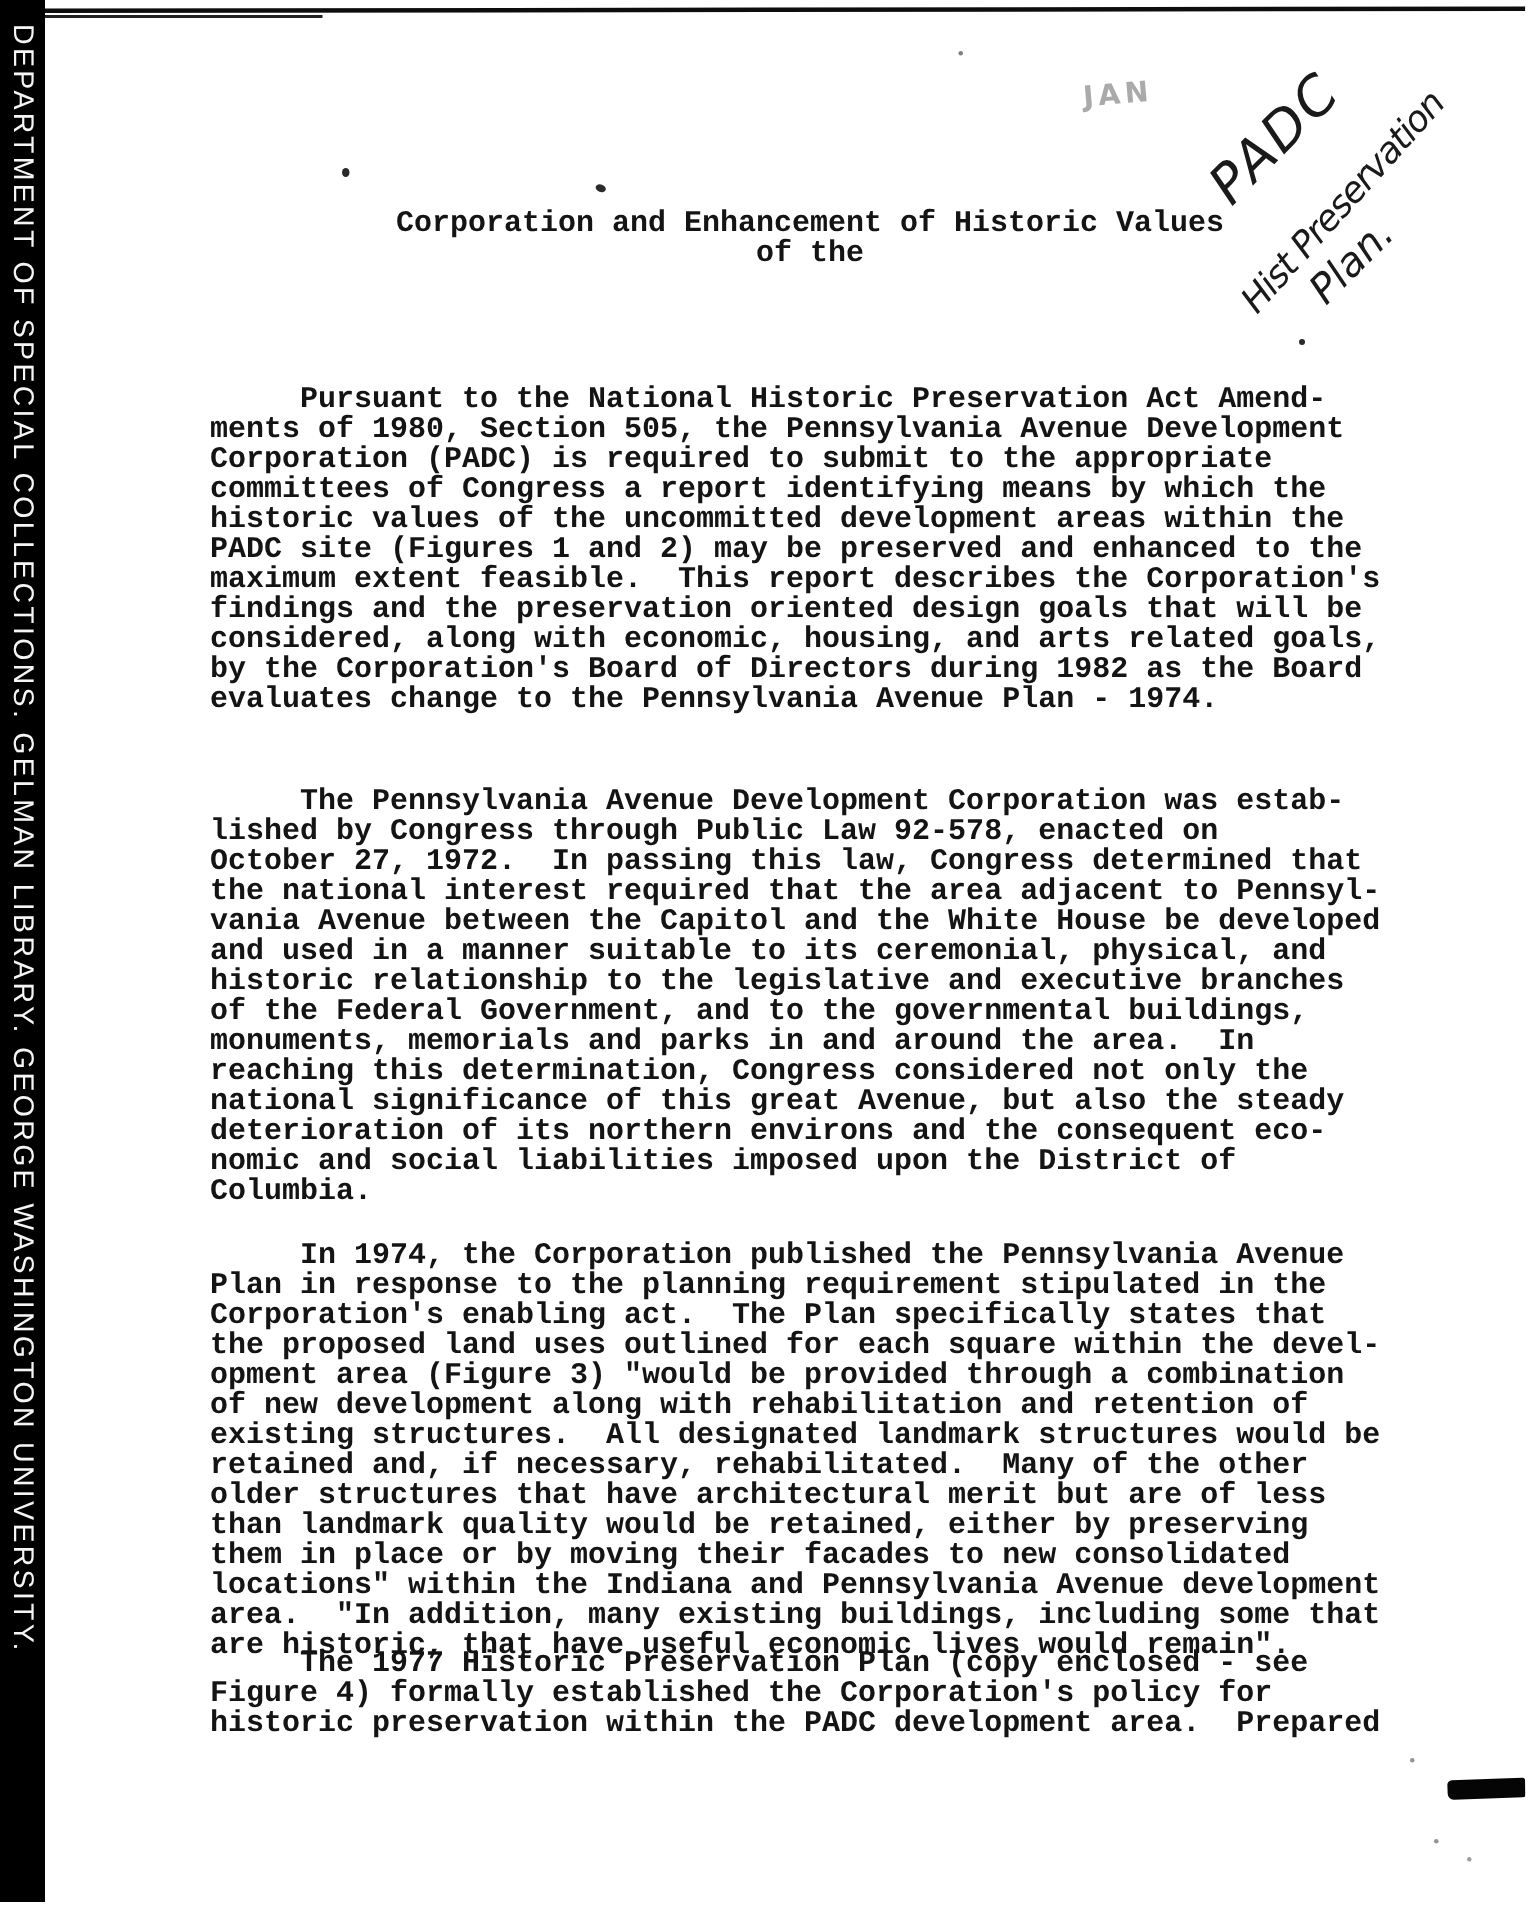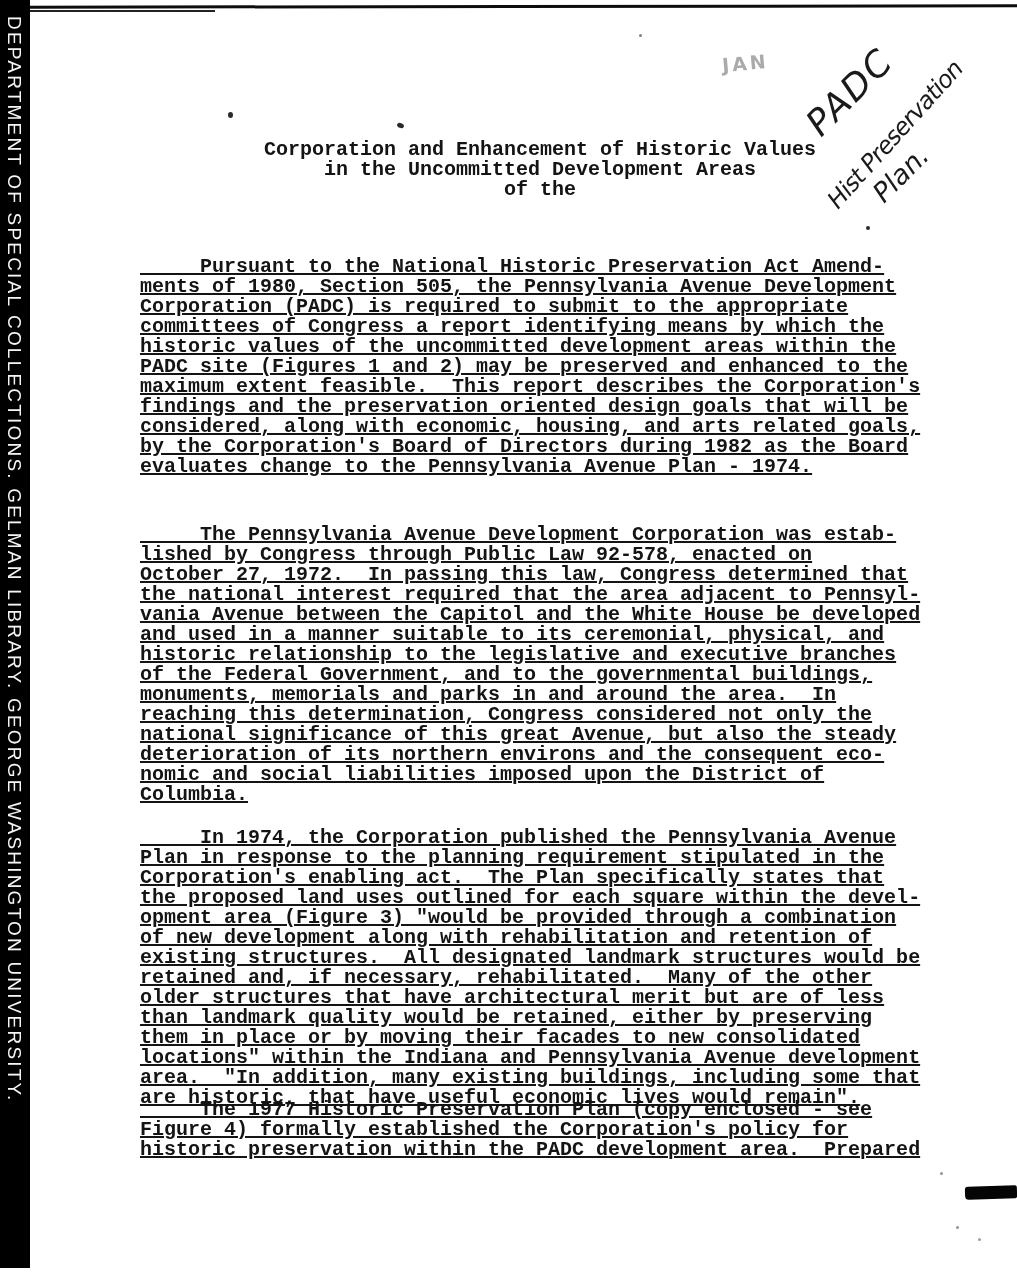--- a/index.html
+++ b/index.html
@@ -24,21 +24,21 @@
     position:absolute; left:30px; right:0; top:5px; height:3px;
     background:#0d0d0d; transform:rotate(-0.08deg);
   }
   .top-rule-2 {
     position:absolute; left:30px; top:10px; width:185px; height:2px;
     background:#222;
   }
   .typed {
     position:absolute; left:140px; width:805px;
     font-size:20px; line-height:20px; font-weight:bold;
-    white-space:pre; letter-spacing:0;text-decoration:underline;
+    white-space:pre; letter-spacing:0;
   }
   .title-block {
     position:absolute; left:140px; top:140px; width:800px;
     text-align:center; font-size:20px; line-height:20px; font-weight:bold;
   }
   .date-stamp {
     position:absolute; left:722px; top:52px;
     font-family:"DejaVu Sans",sans-serif;
     font-size:19px; font-weight:bold; letter-spacing:3px;
     color:#666; opacity:0.55; transform:rotate(-5deg);
@@ -76,21 +76,20 @@
   <div class="date-stamp">JAN</div>
 
   <svg class="annotation-svg" width="229" height="225" viewBox="0 0 229 225">
     <text transform="translate(33,132) rotate(-45)" font-size="36" letter-spacing="2">PADC</text>
     <text transform="translate(50,204) rotate(-48)" font-size="24" letter-spacing="-1">Hist Preservation</text>
     <text transform="translate(96,198) rotate(-45)" font-size="27">Plan.</text>
   </svg>
 
   <div class="title-block">
     <div>Corporation and Enhancement of Historic Values</div>
-    <div>in the Uncommitted Development Areas</div>
     <div>of the</div>
   </div>
 
   <div class="typed" style="top:257px">     Pursuant to the National Historic Preservation Act Amend-
 ments of 1980, Section 505, the Pennsylvania Avenue Development
 Corporation (PADC) is required to submit to the appropriate
 committees of Congress a report identifying means by which the
 historic values of the uncommitted development areas within the
 PADC site (Figures 1 and 2) may be preserved and enhanced to the
 maximum extent feasible.  This report describes the Corporation's

